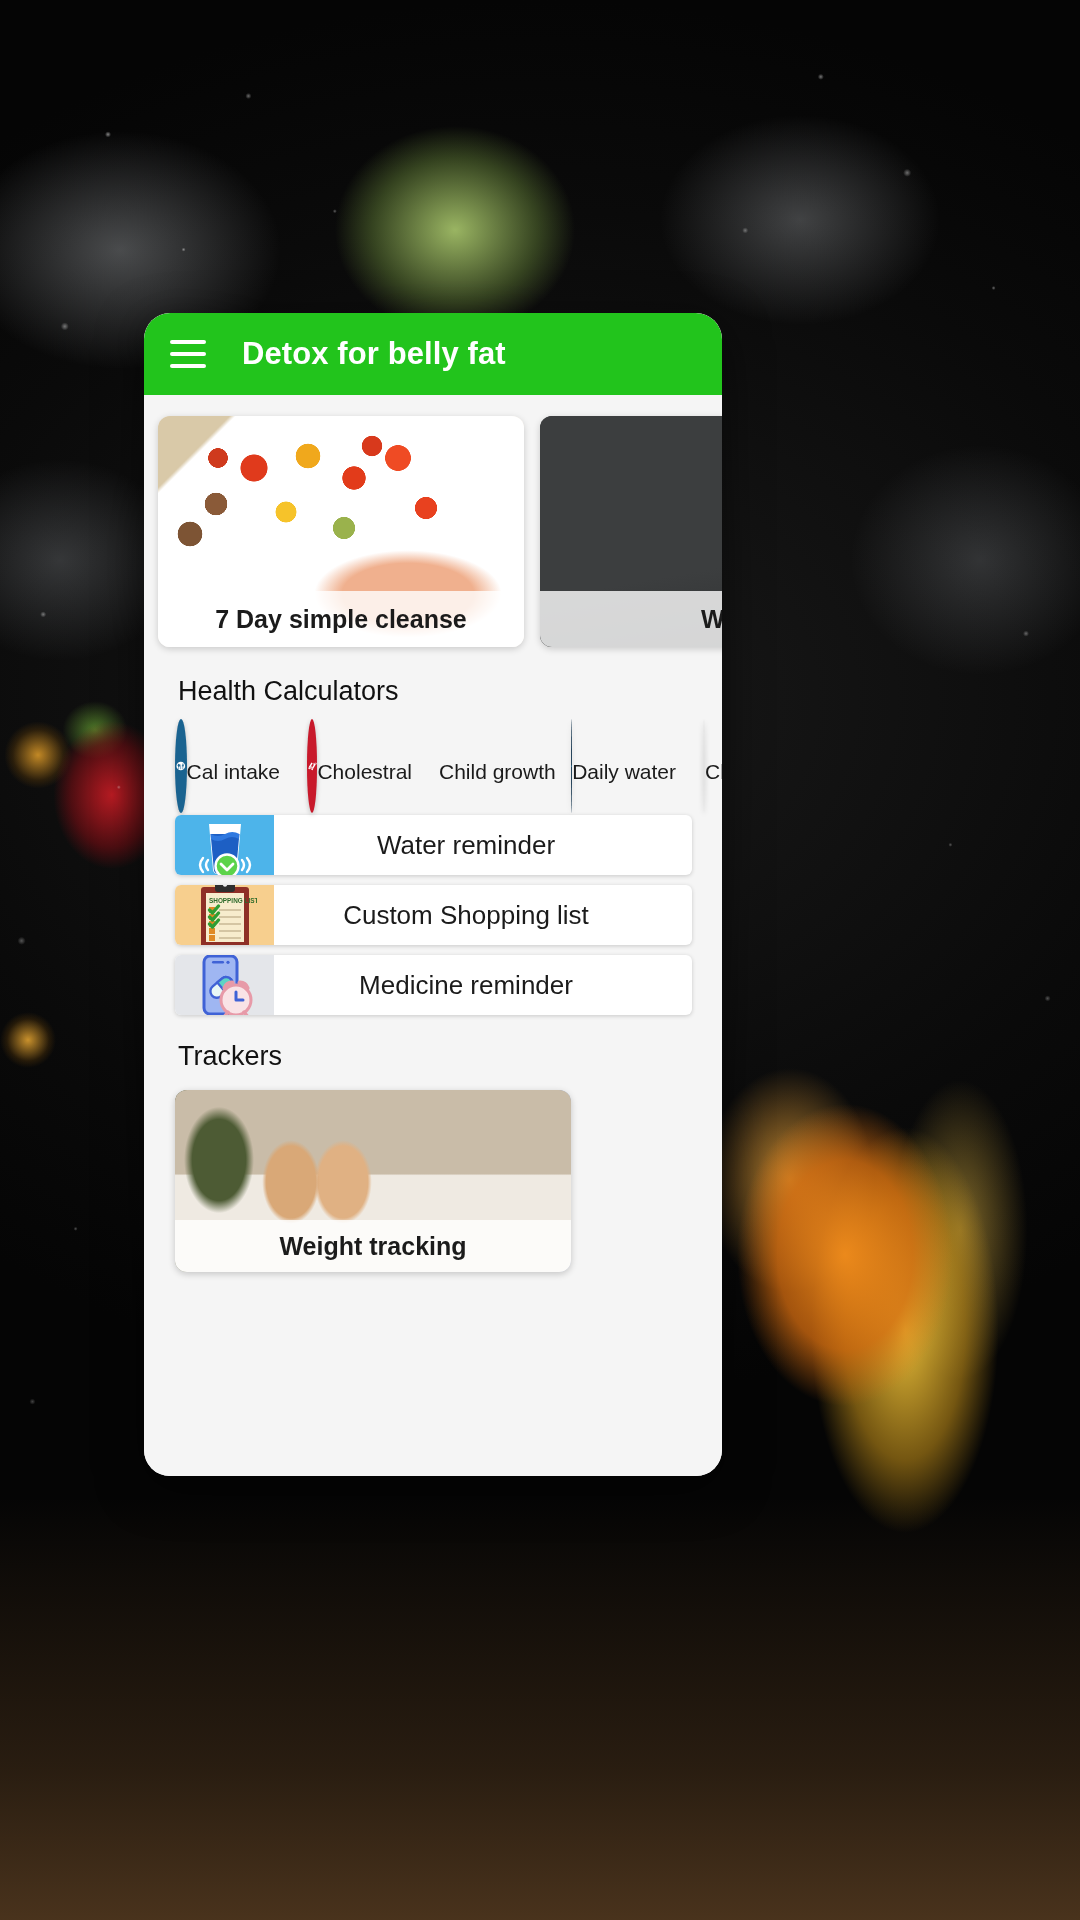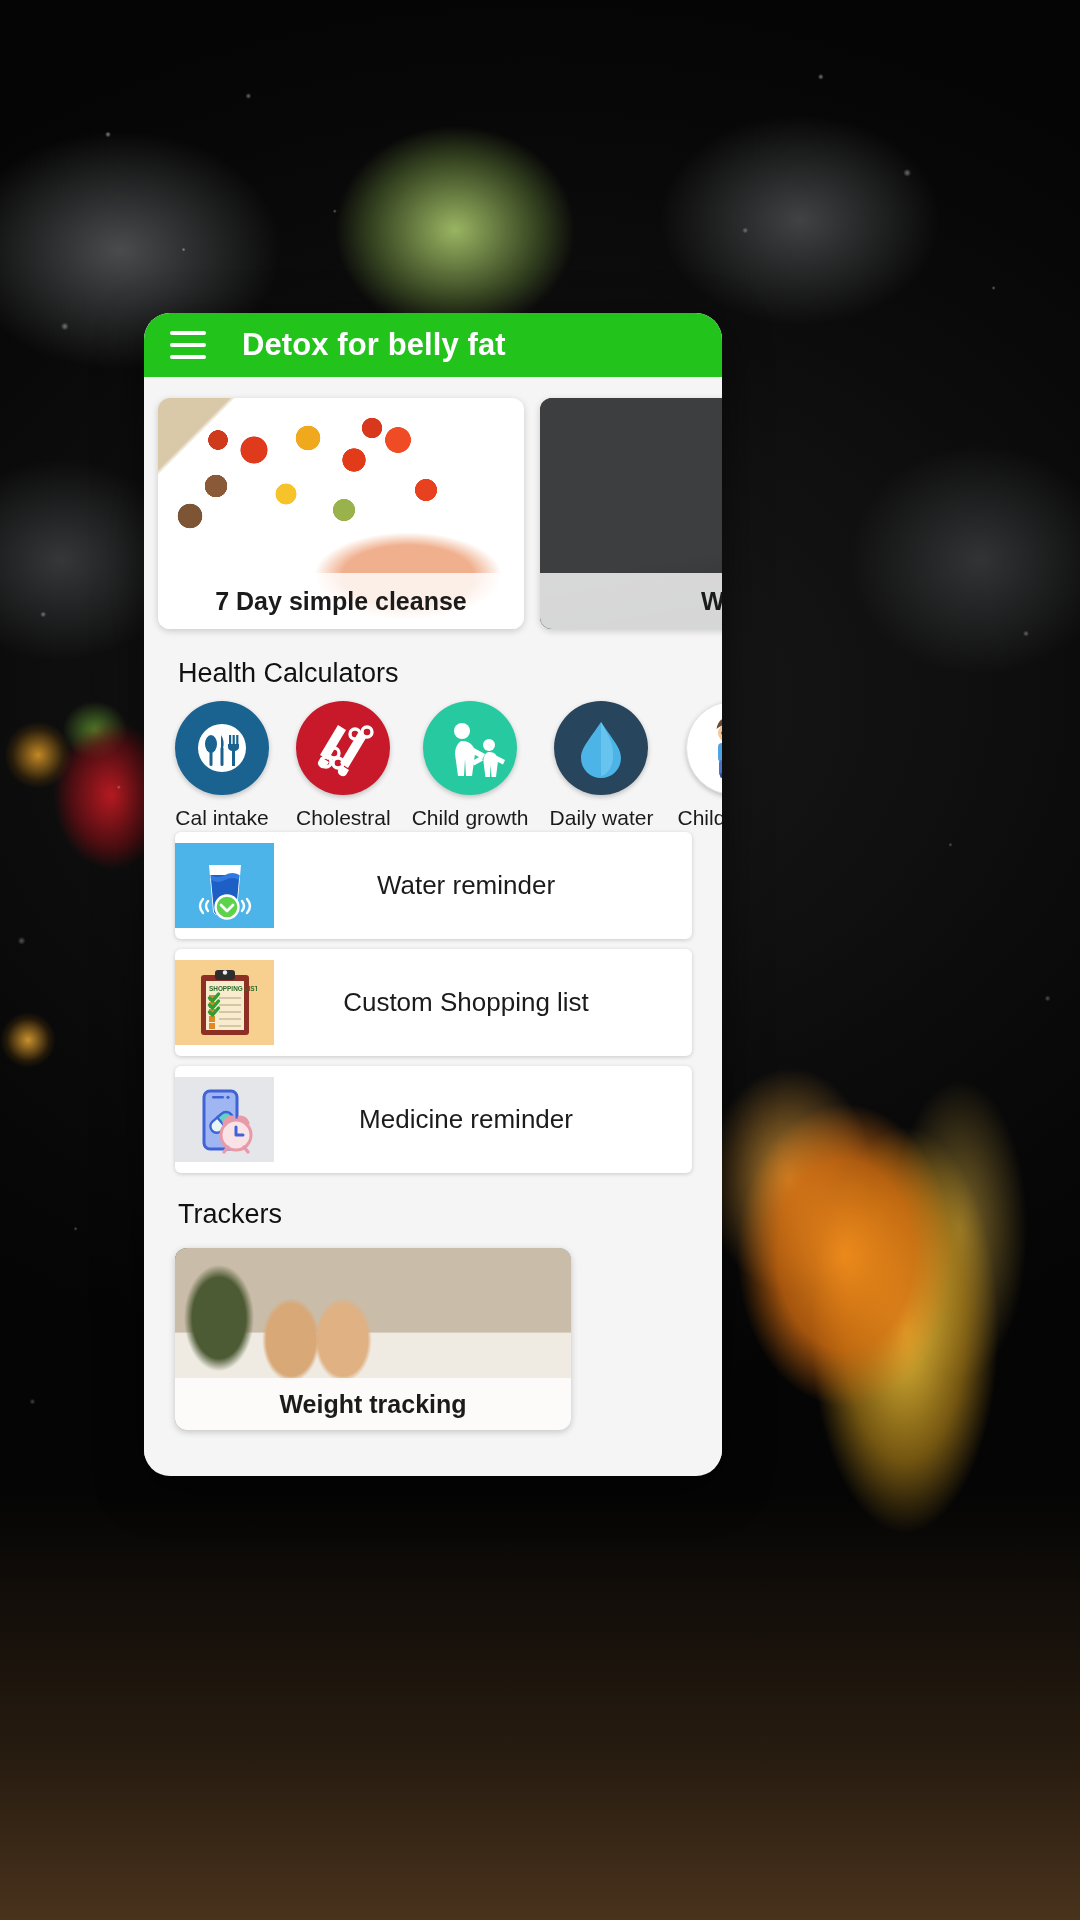--- a/index.html
+++ b/index.html
@@ -72,21 +72,21 @@
     width: 578px;
     height: 1163px;
     background: #f5f5f5;
     border-radius: 26px;
     overflow: hidden;
     box-shadow: 0 12px 46px rgba(0,0,0,.55);
   }
 
   
   #appbar {
-    height: 64px;
+    height: 82px;
     display: flex;
     align-items: center;
     padding-left: 26px;
     border-radius: 26px 26px 0 0;
   }
   #hamburger { width: 36px; height: 28px; display:flex; flex-direction:column; justify-content:space-between; cursor:pointer; }
   #hamburger span { display:block; height:4px; background:#fff; border-radius:2px; }
   #appbar-title {
     color:#fff; font-size:31px; font-weight:700; margin-left:36px;
     letter-spacing:.1px;
@@ -141,34 +141,34 @@
   }
 
   
   .section-title {
     font-size:27px; font-weight:400; color:#111;
     padding: 16px 0 12px 34px;
   }
 
   
   .calc-row { display:flex; gap:27px; padding-left:31px; }
-  .calc { width:105px; display:flex; flex-direction:column; align-items:center; }
+  .calc { width:105px; display:flex; flex-direction:row; align-items:center; }
   .calc .circ {
     width:94px; height:94px; border-radius:50%;
     display:flex; align-items:center; justify-content:center;
     box-shadow: 0 2px 5px rgba(0,0,0,.22);
     overflow:hidden;
   }
   .calc .lbl { margin-top:11px; font-size:21px; color:#1b1b1b; white-space:nowrap; }
 
   
   .tool-list { padding: 2px 30px 0 31px; }
   .tool {
     display:flex; align-items:center;
-    height:107px; background:#fff; border-radius:6px;
+    height:60px; background:#fff; border-radius:6px;
     margin-bottom:10px;
     box-shadow: 0 1px 4px rgba(0,0,0,.18);
     overflow:hidden;
   }
   .tool .ticon { width:99px; height:85px; flex:0 0 auto; display:flex; align-items:center; justify-content:center; }
   .tool .tlabel { flex:1; text-align:center; font-size:26px; color:#1b1b1b; padding-right:34px; }
 
   
   .tracker-wrap { padding: 6px 0 8px 31px; }
   .tcard {

